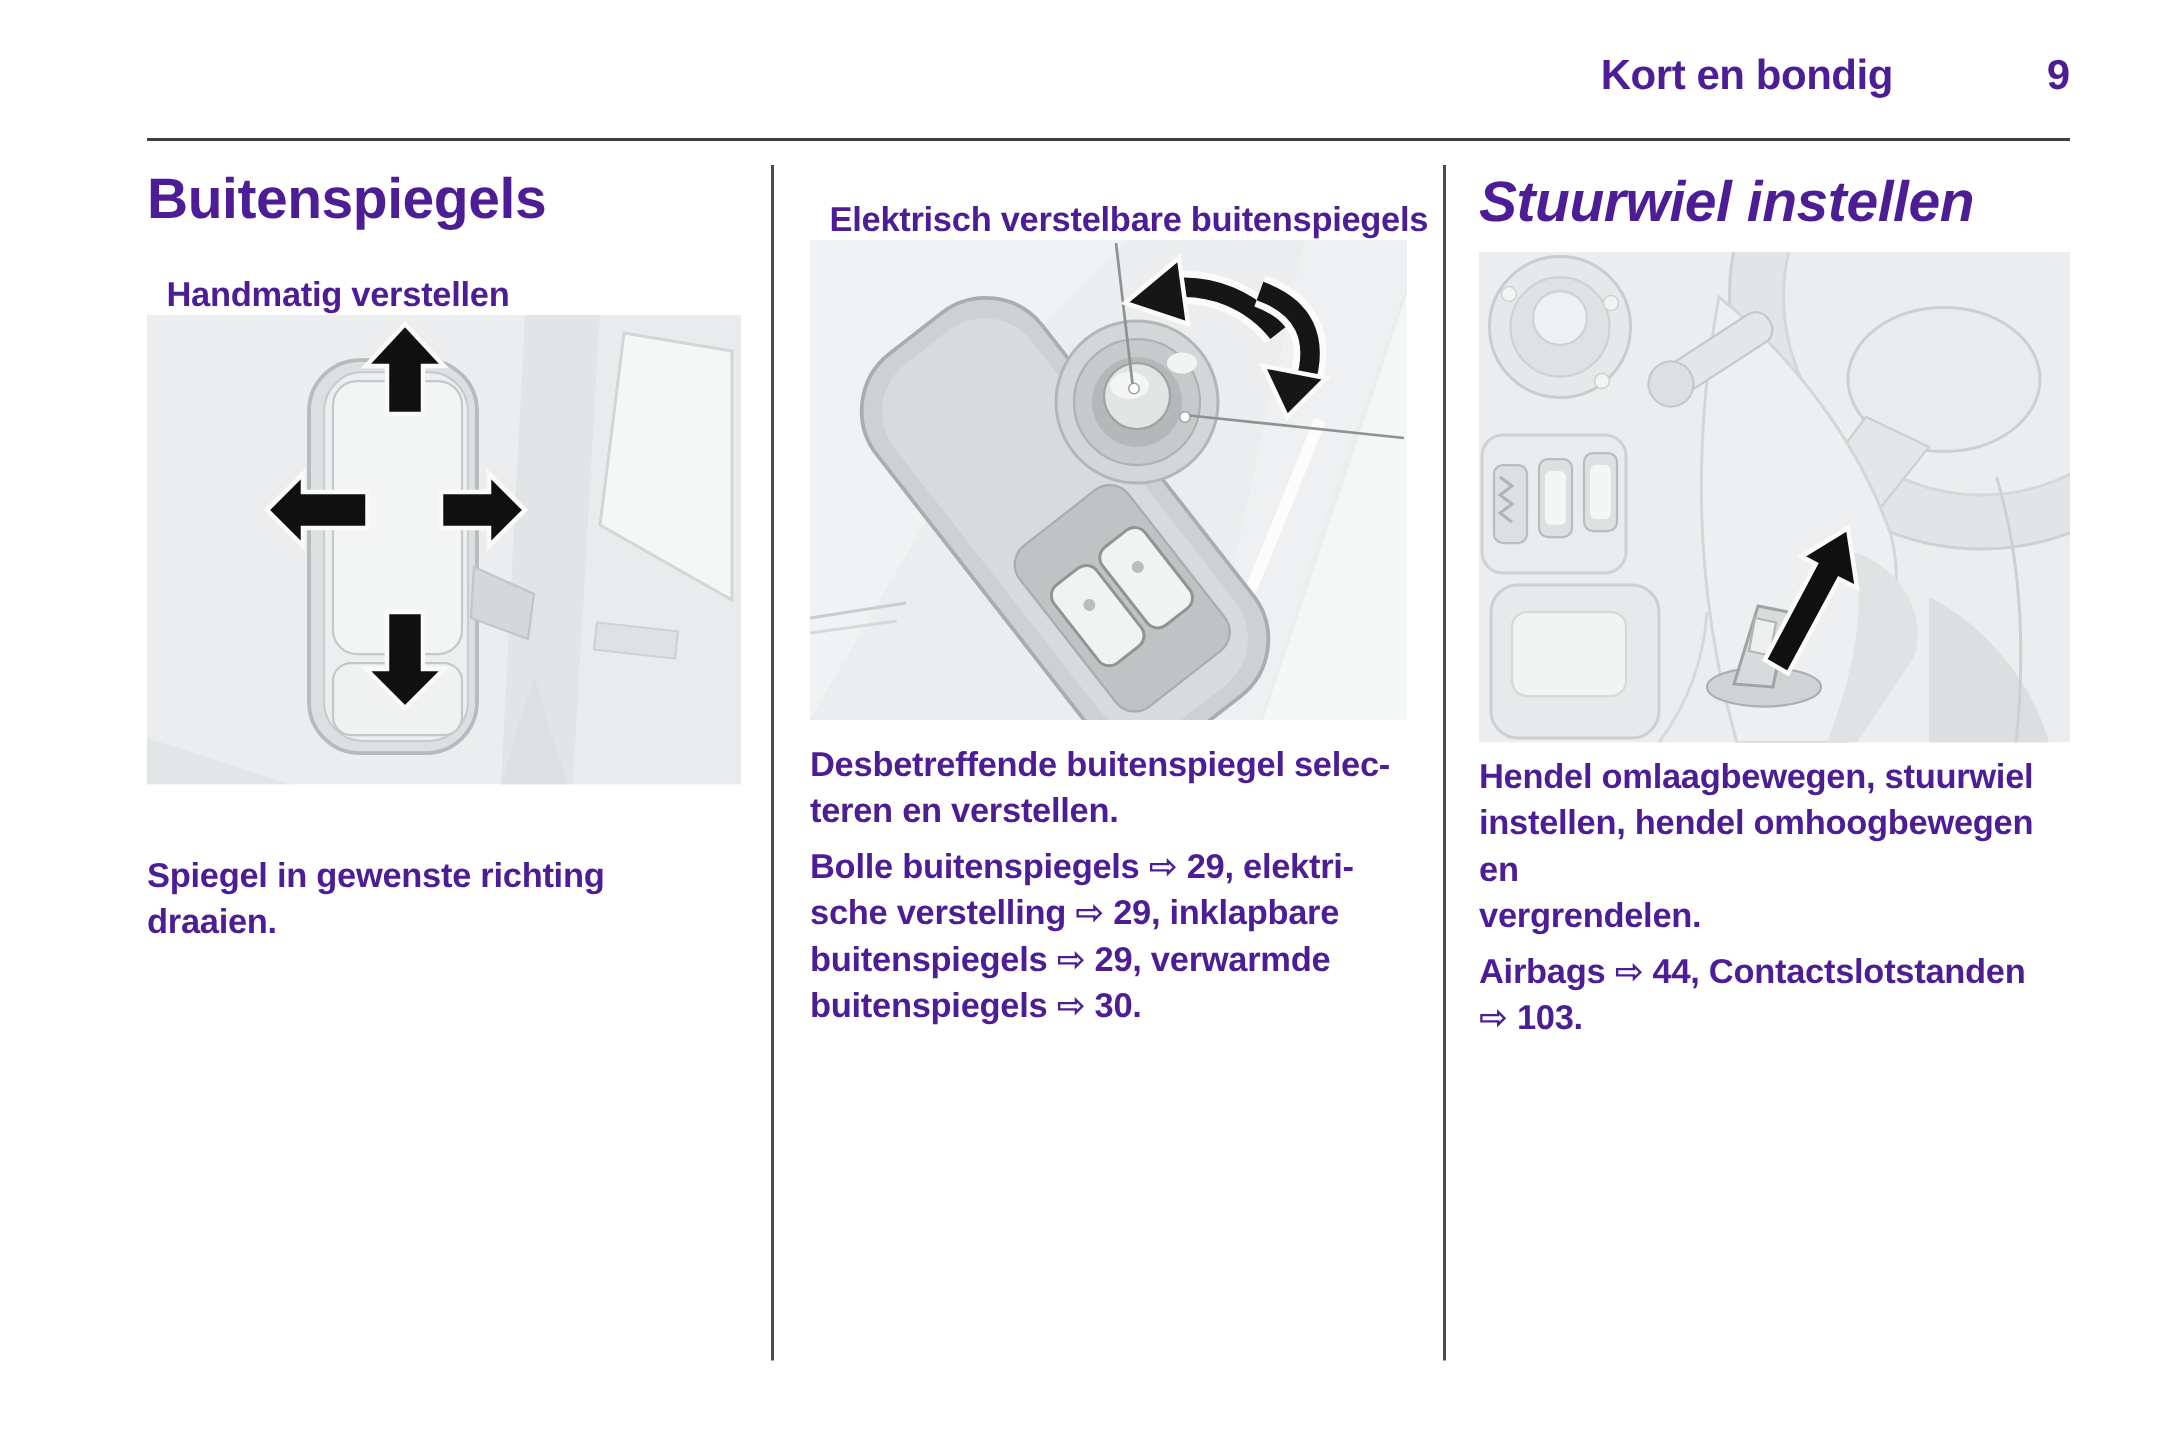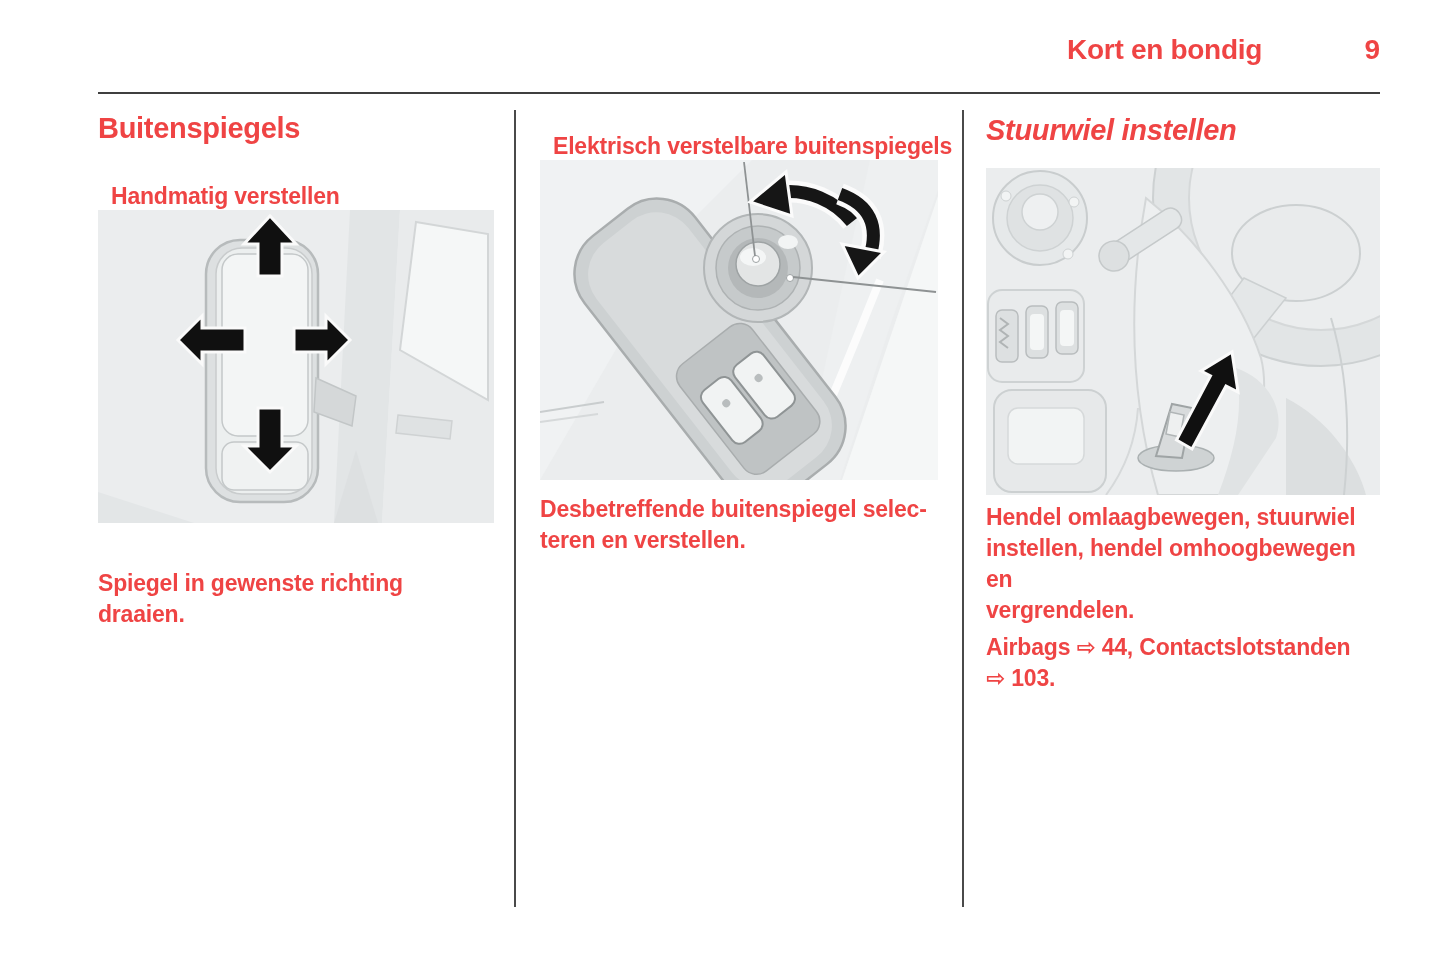--- a/index.html
+++ b/index.html
@@ -1,28 +1,28 @@
 <!DOCTYPE html>
 <html><head>
 <meta charset="utf-8">
 <style>
   html,body{margin:0;padding:0;background:#ffffff;}
   .page{position:relative;width:1445px;height:965px;background:#ffffff;overflow:hidden;
-        font-family:"Liberation Sans","DejaVu Sans",sans-serif;color:#ef4444;}
+        font-family:"Liberation Sans","DejaVu Sans",sans-serif;color:#4c1d95;}
   .hdr-title{position:absolute;top:34px;right:183px;font-size:28px;font-weight:bold;letter-spacing:-0.3px;}
   .hdr-num{position:absolute;top:34px;right:65px;font-size:28px;font-weight:bold;}
   .rule{position:absolute;left:98px;top:92px;width:1282px;height:2px;background:#3f3f3f;}
   .vdiv{position:absolute;top:110px;height:797px;width:2px;background:#4a4a4a;}
   .vdiv1{left:514px;}
   .vdiv2{left:962px;}
   .col{position:absolute;top:0;}
   .col1{left:98px;width:396px;}
   .col2{left:540px;width:398px;}
   .col3{left:986px;width:398px;}
-  .h1{position:absolute;margin:0;font-size:29px;font-weight:bold;letter-spacing:-0.3px;white-space:nowrap;}
+  .h1{position:absolute;margin:0;font-size:38px;font-weight:bold;letter-spacing:-0.3px;white-space:nowrap;}
   .h2{position:absolute;margin:13px;font-size:23px;font-weight:bold;letter-spacing:-0.2px;white-space:nowrap;}
   .col1 .h1{top:112px;}
   .col1 .h2{top:170px;text-align:right;}
   .col2 .h2{top:120px;}
   .col3 .h1{top:114px;font-style:italic;}
   .fig{position:absolute;margin:0;line-height:0;}
   .col1 .fig{top:210px;}
   .col2 .fig{top:160px;}
   .col3 .fig{top:168px;}
   .txt{position:absolute;left:0;right:0;font-weight:bold;}
@@ -121,20 +121,24 @@
           <path d="M300 34 Q 344 50 330 96" fill="none" stroke="#fbfbfb" stroke-width="22"></path>
           <path d="M300 34 Q 344 50 330 96" fill="none" stroke="#161616" stroke-width="13"></path>
           <polygon points="318,118 302,84 344,92" fill="#161616" stroke="#fbfbfb" stroke-width="3"></polygon>
         </g>
       </svg>
     </figure>
 
     <div class="txt">
       <p>Desbetreffende buitenspiegel selec-
 teren en verstellen.</p>
+      <p>Bolle buitenspiegels ⇨ 29, elektri-
+sche verstelling ⇨ 29, inklapbare
+buitenspiegels ⇨ 29, verwarmde
+buitenspiegels ⇨ 30.</p>
     </div>
   </section>
 
   <section class="col col3">
     <h1 class="h1">Stuurwiel instellen</h1>
 
     <figure class="fig">
       <svg width="394" height="327" viewBox="0 0 394 327" xmlns="http://www.w3.org/2000/svg">
         <rect width="394" height="327" fill="#ebedee"></rect>
 

